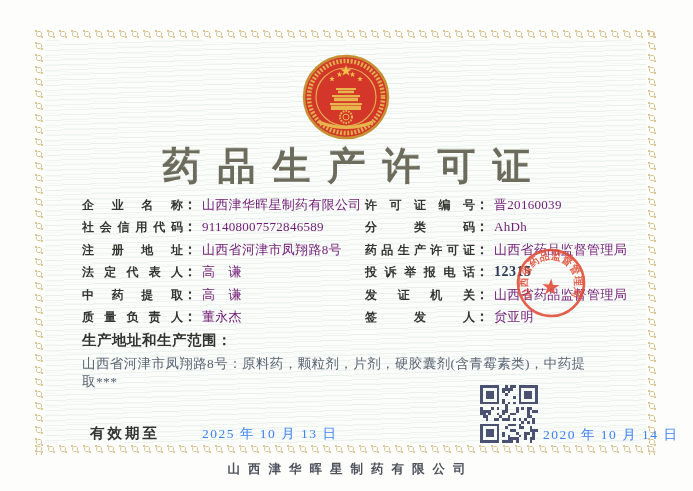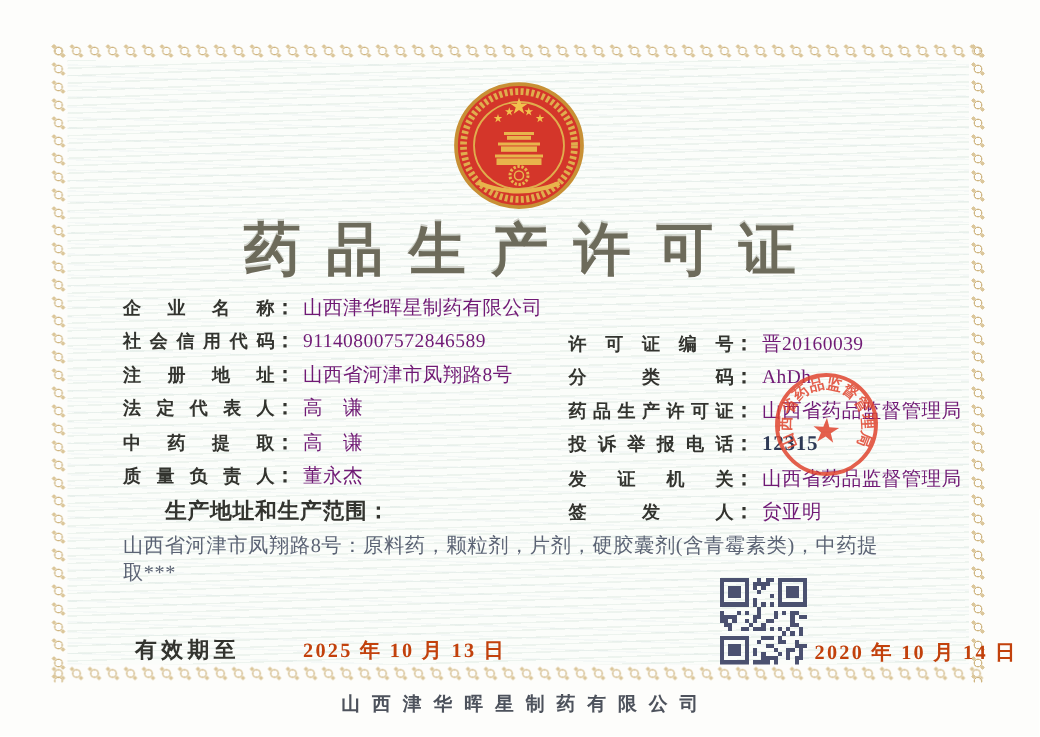--- a/index.html
+++ b/index.html
@@ -31,38 +31,38 @@
   }
 
   .emblem { position:absolute; left:301px; top:54px; width:90px; height:86px; }
 
   .title { position:absolute; left:0; top:141px; width:100%; text-align:center;
     font-size:38px; font-weight:bold; letter-spacing:17px; text-indent:17px;
     color:#6d6b5b; text-shadow:0 1px 0 rgba(255,255,255,.8), 0 -1px 0 rgba(80,78,60,.25); }
 
   .col { position:absolute; top:196px; z-index:1; }
   .col-left  { left:82px; }
-  .col-right { left:379px;margin-top:24px; }
+  .col-right { left:365px; }
   .frow { height:22.4px; display:flex; align-items:baseline; white-space:nowrap; }
   .lbl { display:inline-block; font-size:12px; font-weight:bold; color:#33342f;
          text-align:justify; text-align-last:justify; text-justify:inter-character; }
   .col-left  .lbl { width:101px; }
   .col-right .lbl { width:110px; }
   .colon { font-size:14px; font-weight:bold; color:#33342f; }
   .val { font-size:13px; color:#701a75; margin-left:5px; letter-spacing:0.3px; }
   .val.strong { font-weight:bold; color:#2e3a55; font-size:14px; letter-spacing:0.5px; }
 
   .prod { position:absolute; left:82px; top:331px; width:556px; }
-  .prod-h { font-size:14.5px; font-weight:bold; color:#33342f; letter-spacing:0.5px;margin-left:28px; }
+  .prod-h { font-size:14.5px; font-weight:bold; color:#33342f; letter-spacing:0.5px; }
   .prod-t { margin-top:5px; width:516px; font-size:13.5px; line-height:17.5px;
             color:#5b6374; letter-spacing:0.4px; word-break:break-all; }
 
   .validity { position:absolute; left:90px; top:424px; display:flex; align-items:baseline; z-index:1;text-align:right; }
   .validity .vl { font-size:14.5px; font-weight:bold; color:#33342f; letter-spacing:3px; }
-  .date { font-size:13.5px; font-weight:700; color:#c2410c; letter-spacing:1.5px; }
+  .date { font-size:13.5px; font-weight:400; color:#3b82f6; letter-spacing:1.5px; }
   .validity .date { margin-left:42px; }
   .issue-date { position:absolute; left:543px; top:426px; z-index:1; }
 
   .qr { position:absolute; left:480px; top:385px; width:58px; height:58px; z-index:1; }
   .qr svg { display:block; width:58px; height:58px; shape-rendering:crispEdges; }
 
   .seal { position:absolute; left:509px; top:241px; width:84px; height:84px; z-index:2;
           opacity:0.85; pointer-events:none; }
 
   .footer { position:absolute; left:0; top:461px; width:100%; text-align:center;

